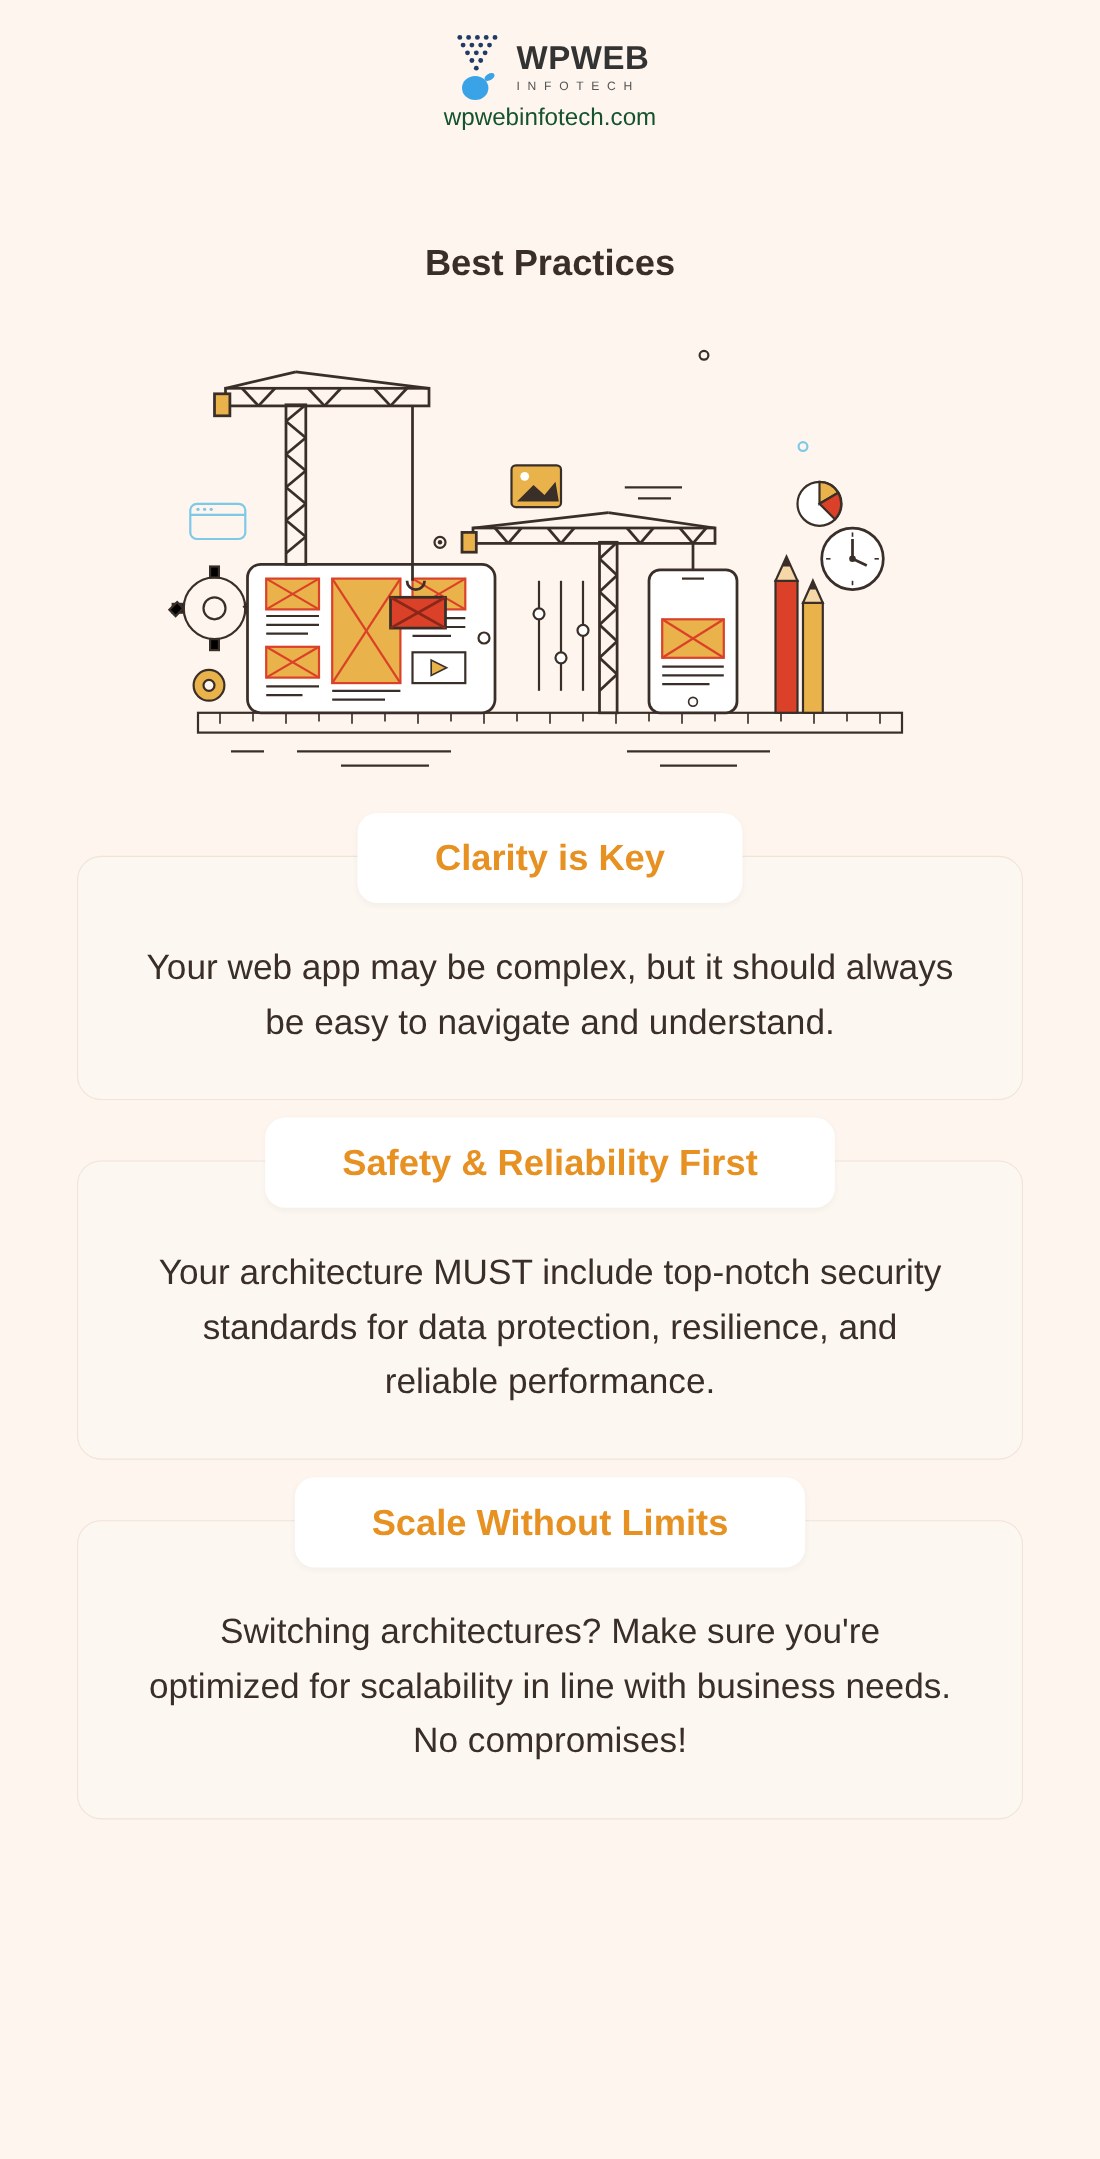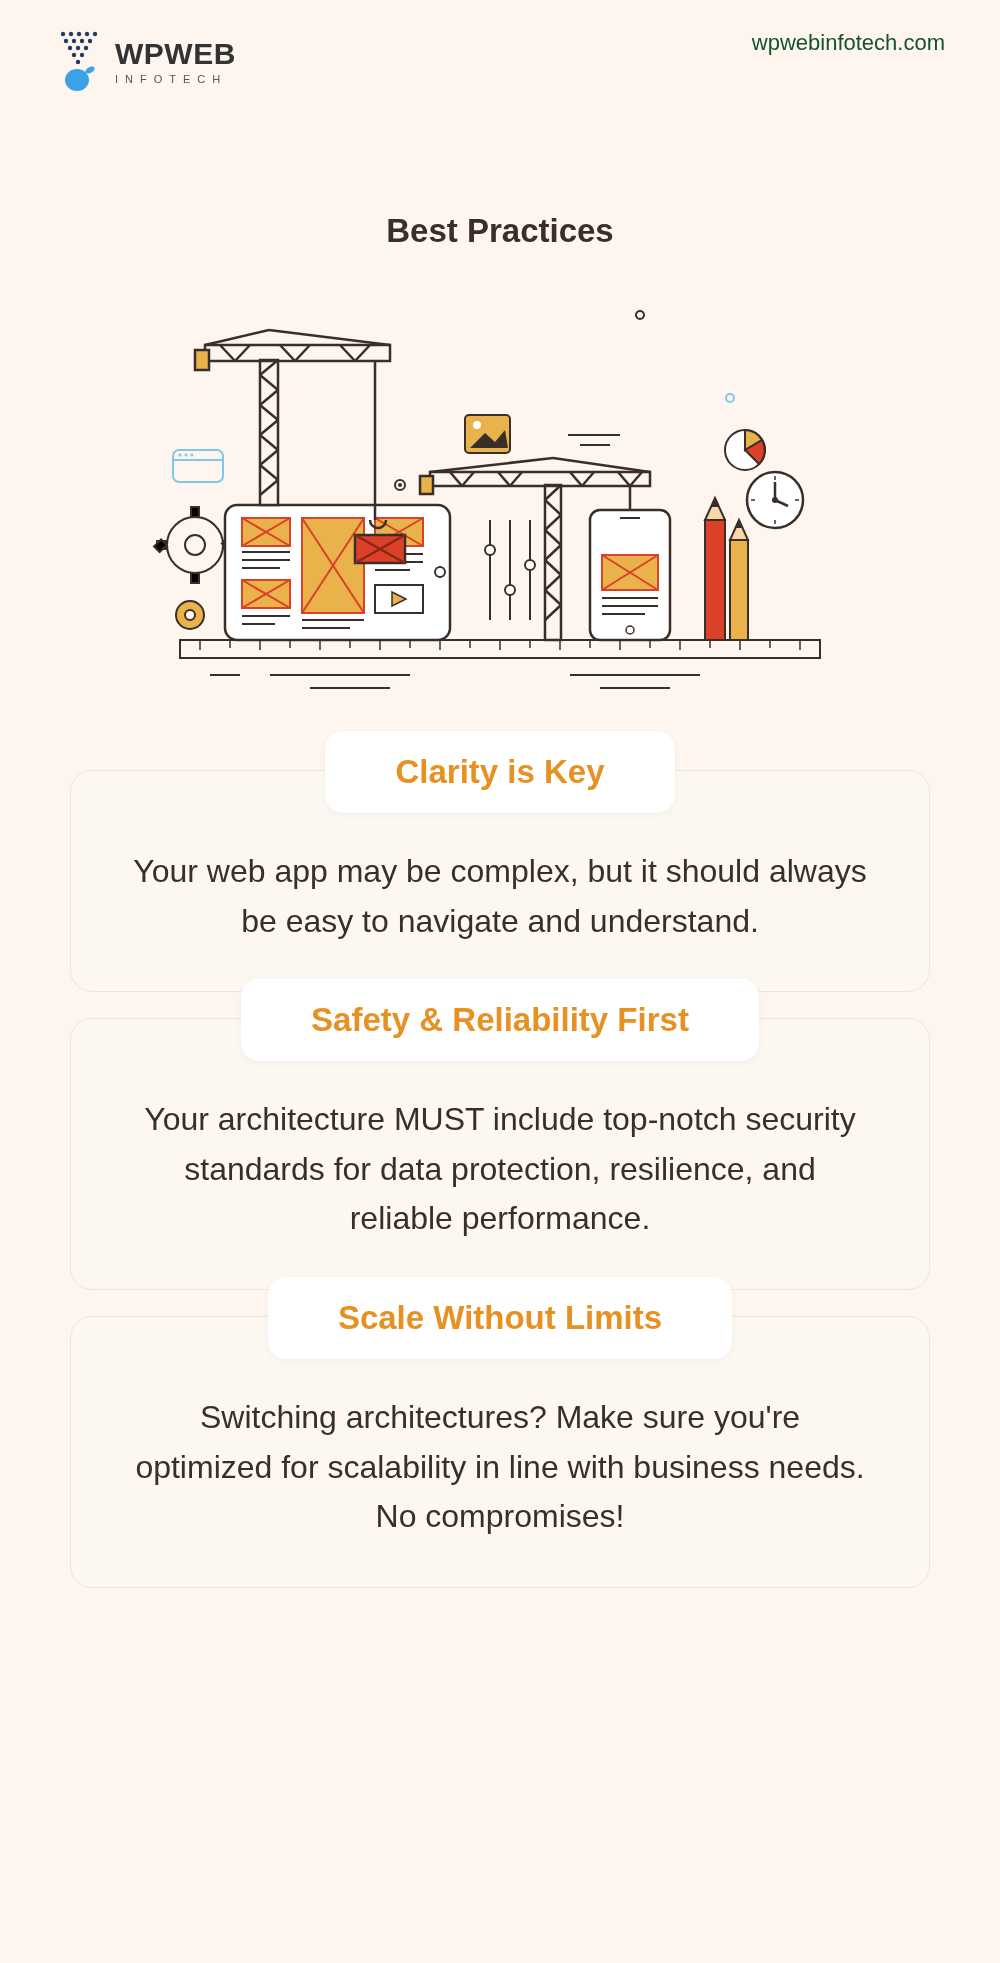--- a/index.html
+++ b/index.html
@@ -6,44 +6,45 @@
   body {
     font-family: -apple-system, BlinkMacSystemFont, "Segoe UI", Arial, sans-serif;
     background: #fdf5ee;
     width: 1000px;
     margin: 0 auto;
     color: #3a2f28;
   }
   .header {
     display: flex;
     justify-content: space-between;
-    align-items: flex-start;
+    align-items: center;
     padding: 30px 55px 20px 55px;
+    flex-direction: column;
   }
   .logo { display: flex; align-items: center; gap: 8px; }
   .logo-mark {
     width: 52px; height: 64px; position: relative;
   }
   .logo-text { display: flex; flex-direction: column; }
   .logo-main { font-size: 30px; font-weight: 800; letter-spacing: 0.5px; color: #333; line-height: 1; }
   .logo-sub { font-size: 11px; letter-spacing: 7px; color: #555; margin-top: 4px; }
   .site-url { color: #14532d; font-weight: 400; font-size: 22px; }
   .hero {
     text-align: center;
     padding: 80px 40px 20px 40px;
   }
   .title { color: #e69122; font-size: 43px; font-weight: 800; letter-spacing: -0.5px; }
-  .subtitle { color: #3a2f28; font-size: 33px; font-weight: 600; margin-top: 18px; }
+  .subtitle { color: #3a2f28; font-size: 33px; font-weight: 600; }
   .illustration {
     margin: 40px auto 0 auto;
     width: 700px;
     height: 420px;
     display: block;
   }
-  .cards { padding: 40px 70px 60px 70px; display: flex; flex-direction: column; gap: 26px; }
+  .cards { padding: 40px 70px 60px 70px; display: flex; flex-direction: column; gap: 55px; }
   .card {
     background: rgba(255,255,255,0.25);
     border: 1px solid #f0e4d8;
     border-radius: 22px;
     padding: 0 60px 45px 60px;
     text-align: center;
     position: relative;
   }
   .card-head {
     background: #fff;

